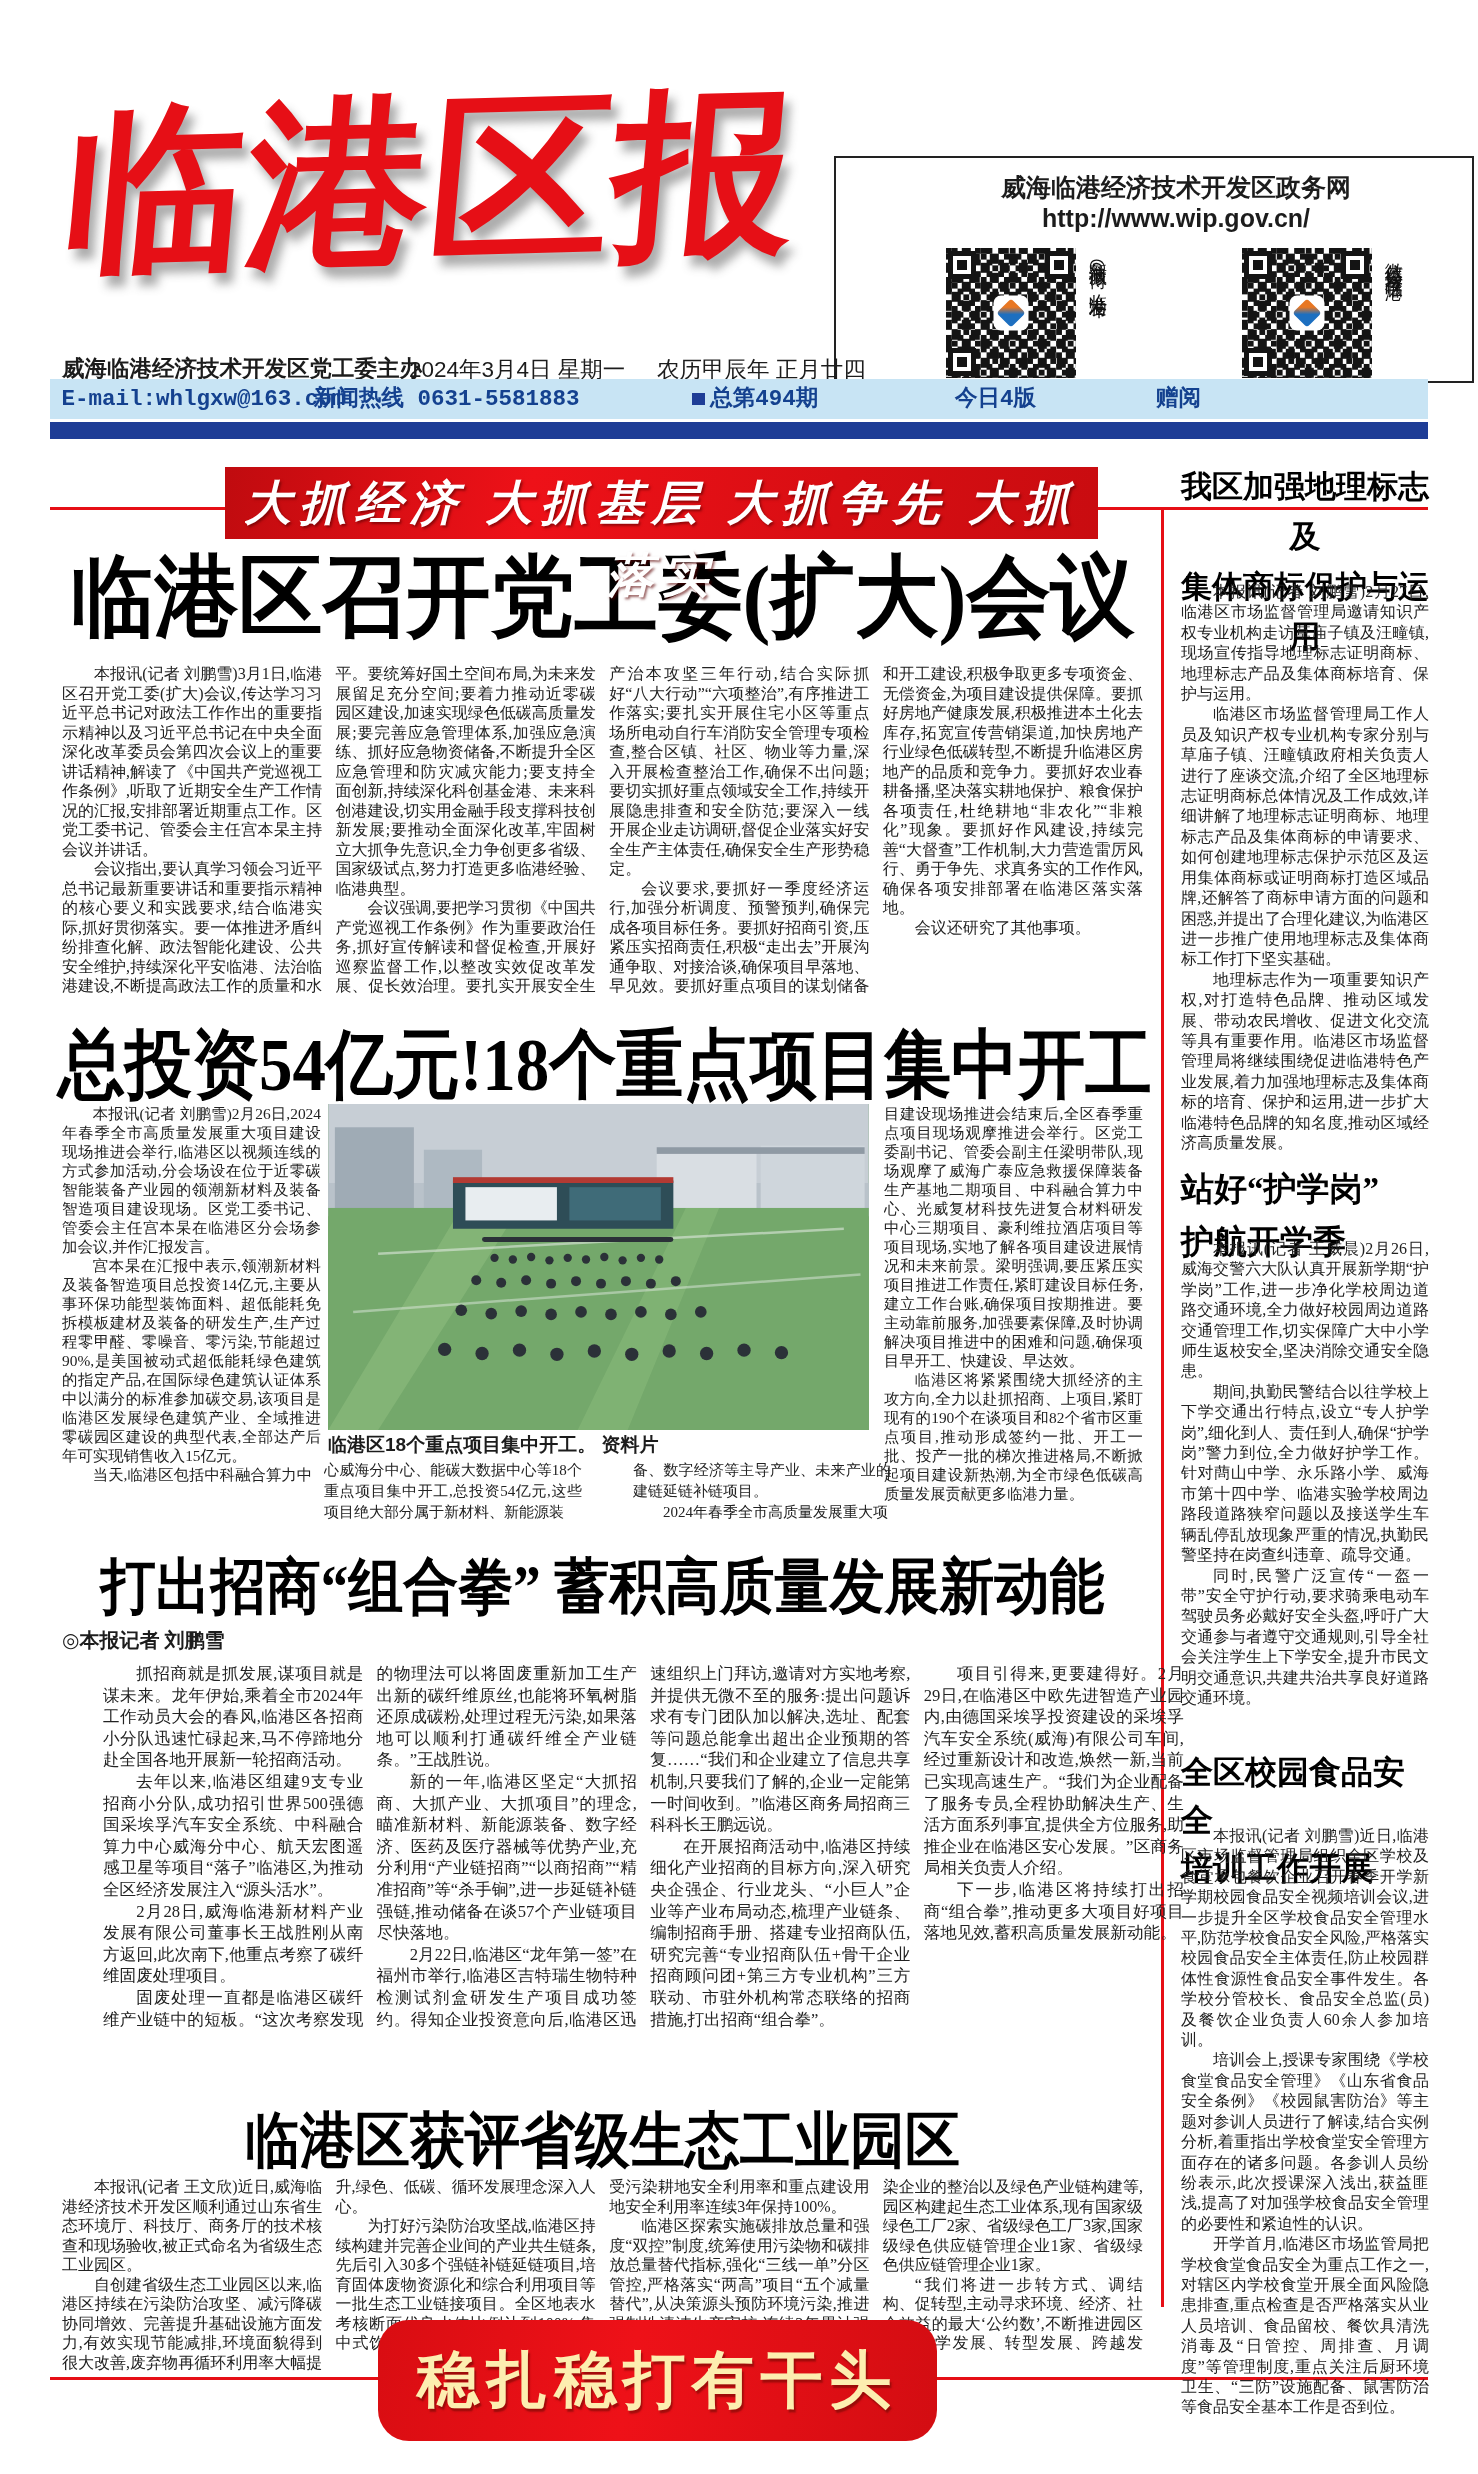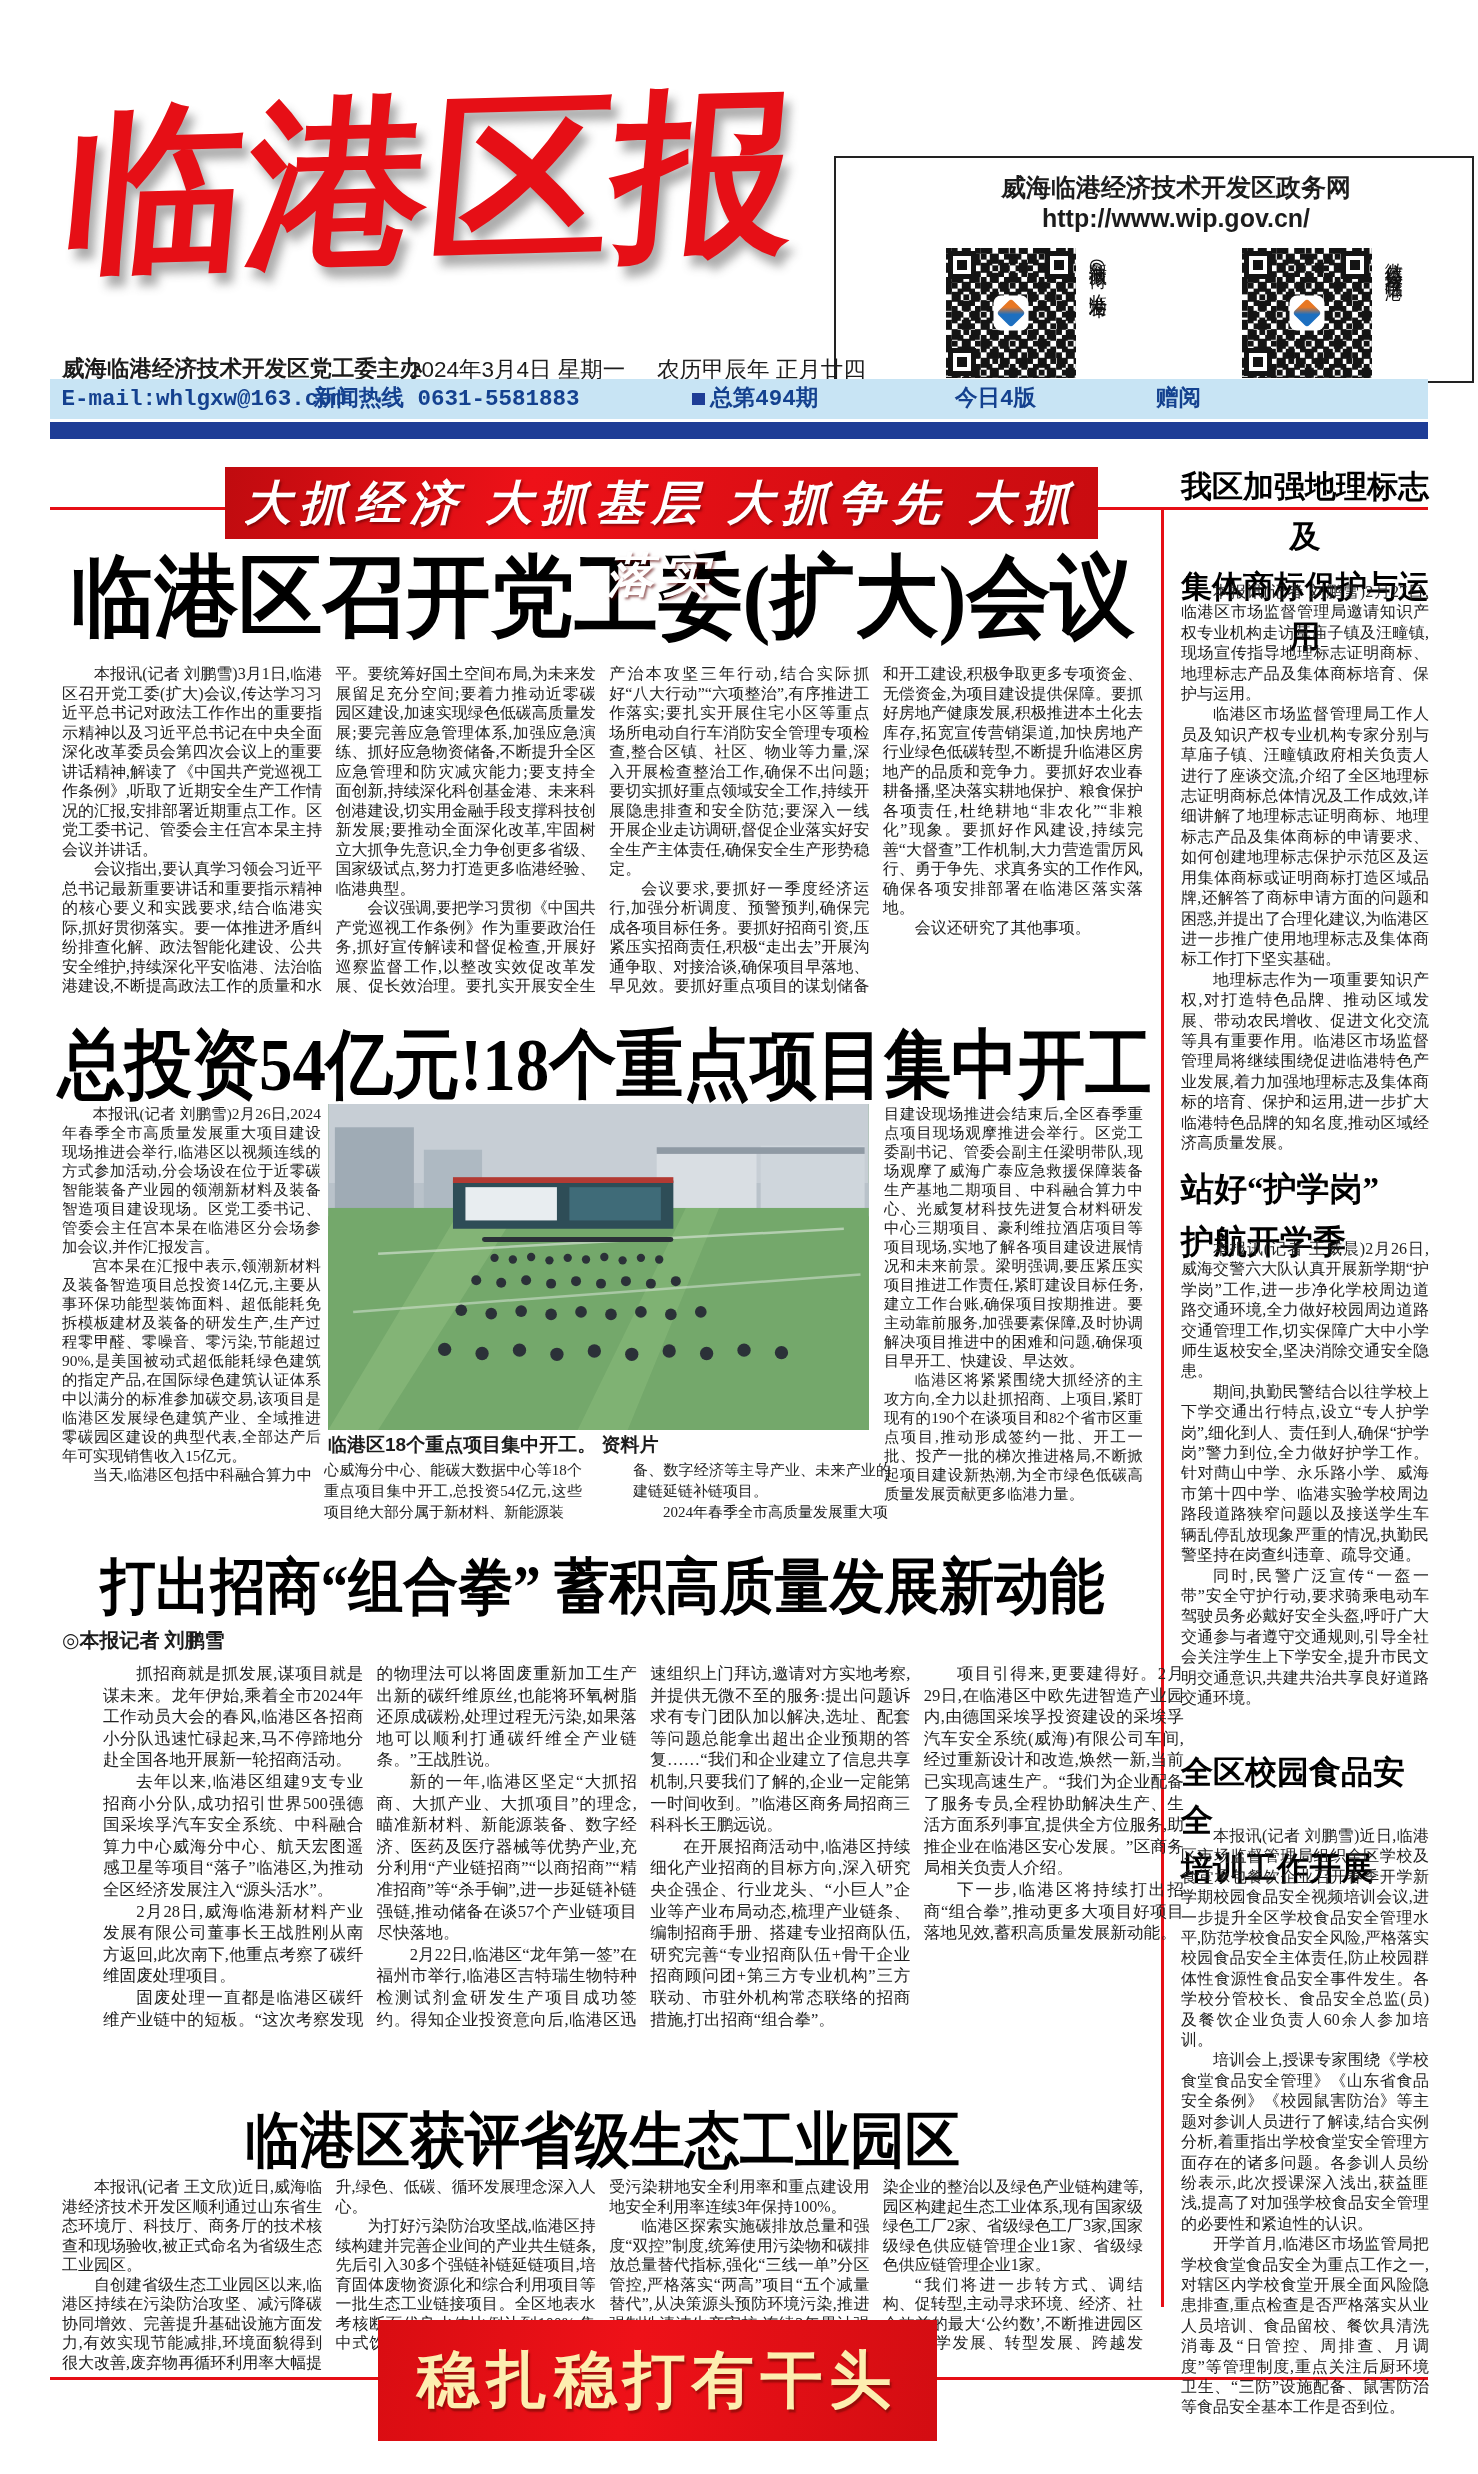--- a/index.html
+++ b/index.html
@@ -112,21 +112,21 @@
   .sb-body{left:1181px;width:248px;font-size:16px;line-height:20.4px;}
   .sb-b1{top:582px;height:575px;}
   .sb-b2{top:1239px;height:506px;}
   .sb-b3{top:1826px;height:625px;}
 
   
   .footer-banner{
     left:378px;top:2320px;width:559px;height:121px;z-index:2;
     background:linear-gradient(100deg,#d90d12 0%,#ee1118 45%,#d30d12 100%);
     color:var(--footer_yellow);font-size:62px;font-weight:900;letter-spacing:6.7px;
-    text-align:center;line-height:121px;text-shadow:1.7px 2.5px 1.7px rgba(100,10,0,.55);
+    text-align:center;line-height:121px;text-shadow:1.7px 2.5px 1.7px rgba(100,10,0,.55);border-radius:31px;
   }
 </style>
 </head>
 <body>
 
 <div id="page">
 
   <div class="abs masthead-title">临港区报</div>
 
   <div class="abs govbox">

